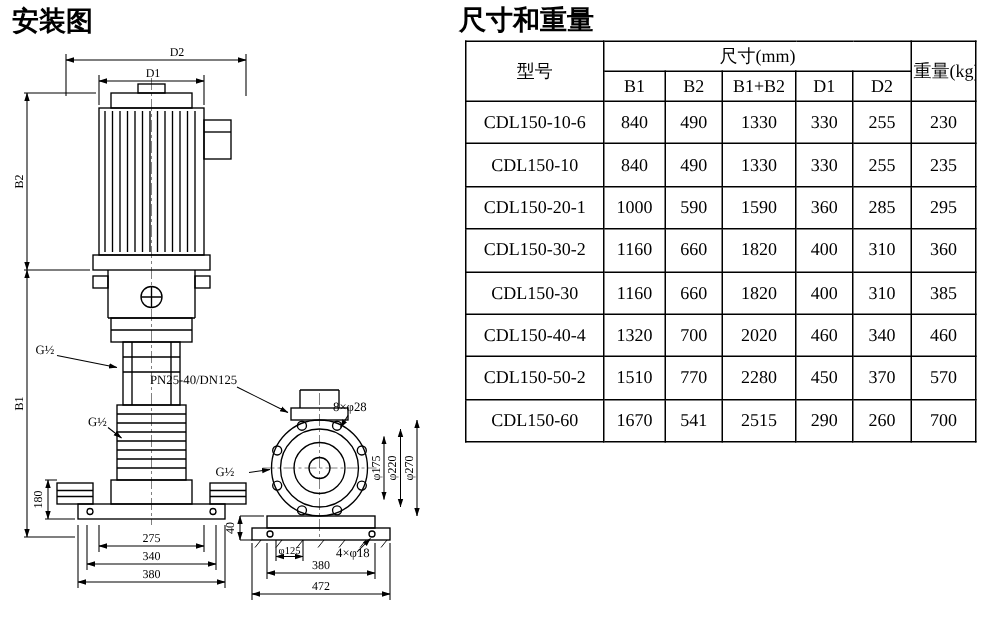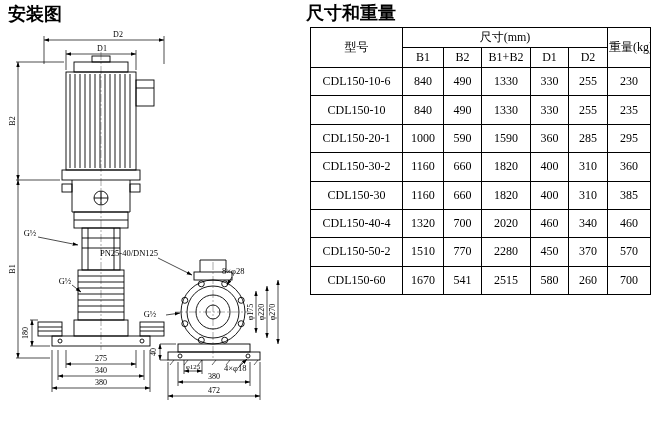--- a/index.html
+++ b/index.html
@@ -263,20 +263,20 @@
           <td>2280</td>
           <td>450</td>
           <td>370</td>
           <td>570</td>
         </tr>
         <tr>
           <td class="model-cell">CDL150-60</td>
           <td>1670</td>
           <td>541</td>
           <td>2515</td>
-          <td>580</td>
+          <td>290</td>
           <td>260</td>
           <td>700</td>
         </tr>
       </tbody>
     </table>
   </div>
 </div>
 
 </body></html>

